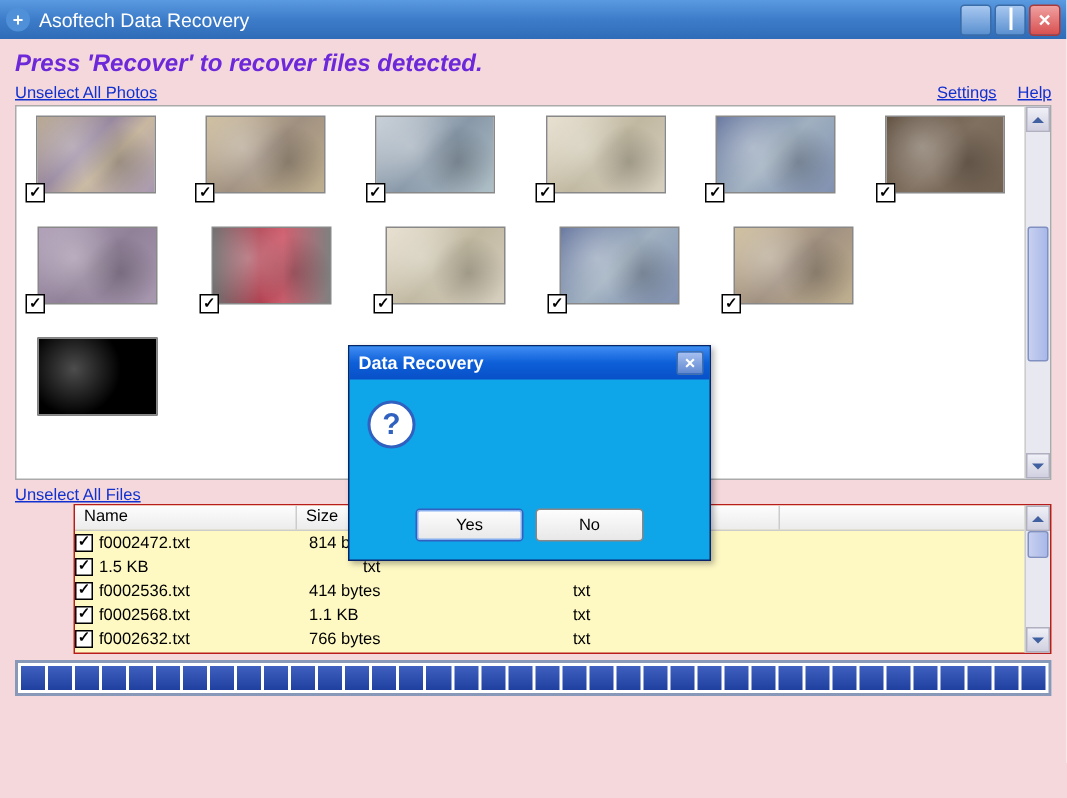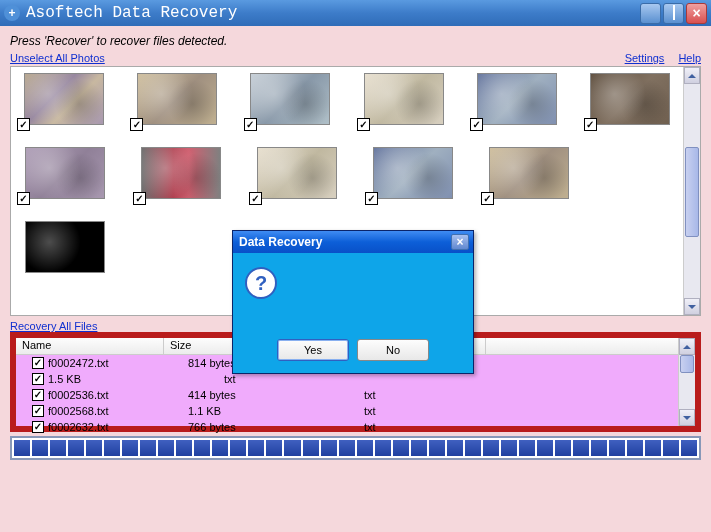--- a/index.html
+++ b/index.html
@@ -1,30 +1,30 @@
 <!DOCTYPE html>
 <html><head>
 <meta charset="utf-8">
 <style>
 * { box-sizing: border-box; margin: 0; padding: 0; }
 body { font-family: Tahoma, sans-serif; font-size: 11px; background: #fff; width: 711px; height: 532px; overflow: hidden; }
 
 .titlebar { height: 26px; background: linear-gradient(to bottom, #5a9ae0 0%, #3d7cc9 50%, #2f6cb8 100%); display: flex; align-items: center; padding: 0 4px; color: #fff; }
 .titlebar-icon { width: 16px; height: 16px; background: #4f90d8; border-radius: 50%; margin-right: 6px; display: flex; align-items: center; justify-content: center; }
 .titlebar-icon::before { content: "+"; color: #fff; font-weight: bold; font-size: 12px; }
-.titlebar-text { flex: 1; font-size: 16px; font-family: Liberation Mono, monospace; }
+.titlebar-text { flex: 1; font-size: 13px; }
 .titlebar-btns { display: flex; gap: 2px; }
 .tbtn { width: 21px; height: 21px; background: linear-gradient(to bottom, #a8c8f0, #5a90d0); border: 1px solid #3a6ca8; border-radius: 3px; display: flex; align-items: center; justify-content: center; cursor: pointer; }
 .tbtn.close { background: linear-gradient(to bottom, #f0a0a0, #d85050); border-color: #a83a3a; }
 .tbtn-min::before { content: ""; width: 8px; height: 2px; background: #fff; margin-top: 6px; }
 .tbtn-max::before { content: ""; width: 9px; height: 8px; border: 1px solid #fff; border-top-width: 2px; }
 .tbtn-close::before { content: "×"; color: #fff; font-size: 14px; font-weight: bold; }
 
 .app-body { background: #f5d8dc; padding: 8px 10px 10px; height: 506px; position: relative; }
-.instruction { color: #000000; font-style: italic; font-weight: normal; font-size: 12px; margin-bottom: 4px; }
+.instruction { color: #6d28d9; font-style: italic; font-weight: bold; font-size: 16px; margin-bottom: 4px; }
 .top-links { display: flex; gap: 12px; }
 .link { color: #1030d0; text-decoration: underline; cursor: pointer; font-size: 11px; }
 .top-links .spacer { flex: 1; }
 .top-links .right-links { display: flex; gap: 14px; text-align: center; }
 
 .photos-panel { background: #fff; border: 1px solid #aaa; height: 250px; margin-top: 2px; position: relative; display: flex; }
 .photos-grid { flex: 1; padding: 6px 6px; overflow: hidden; }
 .photo-row { display: flex; gap: 20px; margin-bottom: 18px; }
 .thumb-wrap { width: 96px; position: relative; }
 .thumb { width: 80px; height: 52px; border: 1px solid #888; margin: 0 auto 4px; background: linear-gradient(135deg, #b8a890 0%, #9888a0 40%, #c8b8a0 60%, #a898b0 100%); position: relative; overflow: hidden; }
@@ -43,29 +43,29 @@
 
 .vscroll { width: 17px; background: #e8e8f0; border-left: 1px solid #ccc; position: relative; }
 .vscroll-btn { height: 17px; background: linear-gradient(#f0f0f8,#d0d0e0); border: 1px solid #b0b0c0; display:flex; align-items:center; justify-content:center; cursor:pointer; }
 .vscroll-btn::before { content:""; width:0; height:0; border-left:4px solid transparent; border-right:4px solid transparent; }
 .vscroll-btn.up::before { border-bottom:4px solid #4060a0; }
 .vscroll-btn.dn { position:absolute; bottom:0; left:0; right:0; }
 .vscroll-btn.dn::before { border-top:4px solid #4060a0; }
 .vscroll-thumb { position:absolute; left:1px; right:1px; background: linear-gradient(to right,#c8d0f0,#a8b8e8); border:1px solid #8090c0; border-radius:2px; cursor:pointer; }
 
 .files-panel { margin-top: 4px; }
-.files-table-wrap { background:#f0abfc; border:6px solid #b91c1c; height: 100px; display:flex; }
+.files-table-wrap { background:#fef9c3; border:1px solid #b91c1c; height: 100px; display:flex;margin-left:39px; }
 .files-table { flex:1; }
 .ft-header { display:flex; background: linear-gradient(#fdfdfd,#ececec); border-bottom:1px solid #ccc; height:17px; }
 .ft-hcell { padding:1px 6px; border-right:1px solid #ccc; font-size:11px; cursor:pointer; }
 .ft-hcell.name { width:148px; }
 .ft-hcell.size { width:176px; }
 .ft-hcell.ext { width:146px; }
 .ft-hcell.rest { flex:1; border-right:none; }
-.ft-row { display:flex; height:16px; align-items:center; padding-left:16px; }
+.ft-row { display:flex; height:16px; align-items:center; padding-left:0; }
 .ft-row .cb { width:12px; height:12px; margin-right:4px; }
 .ft-cell { font-size:11px; }
 .ft-cell.name { width:140px; }
 .ft-cell.size { width:176px; }
 .ft-cell.ext { width:146px; }
 
 .status { color:#e84888; font-style:italic; font-weight:bold; font-size:12px; margin-top:6px; }
 .progress-wrap { border:2px solid #8898b8; background:#fff; height:24px; margin-top:4px; padding:2px; display:flex; gap:2px; }
 .pblock { flex:1; background: linear-gradient(to bottom,#4060c0,#2040a0); }
 
@@ -171,21 +171,21 @@
       </div>
     </div>
     <div class="vscroll">
       <div class="vscroll-btn up"></div>
       <div class="vscroll-thumb" style="top:80px;height:90px;"></div>
       <div class="vscroll-btn dn"></div>
     </div>
   </div>
 
   <div class="files-panel">
-    <span class="link">Recovery All Files</span>
+    <span class="link">Unselect All Files</span>
     <div class="files-table-wrap">
       <div class="files-table">
         <div class="ft-header">
           <div class="ft-hcell name">Name</div>
           <div class="ft-hcell size">Size</div>
           <div class="ft-hcell ext">Extension</div>
           <div class="ft-hcell rest"></div>
         </div>
         <div id="ft-rows">
             <div class="ft-row">

